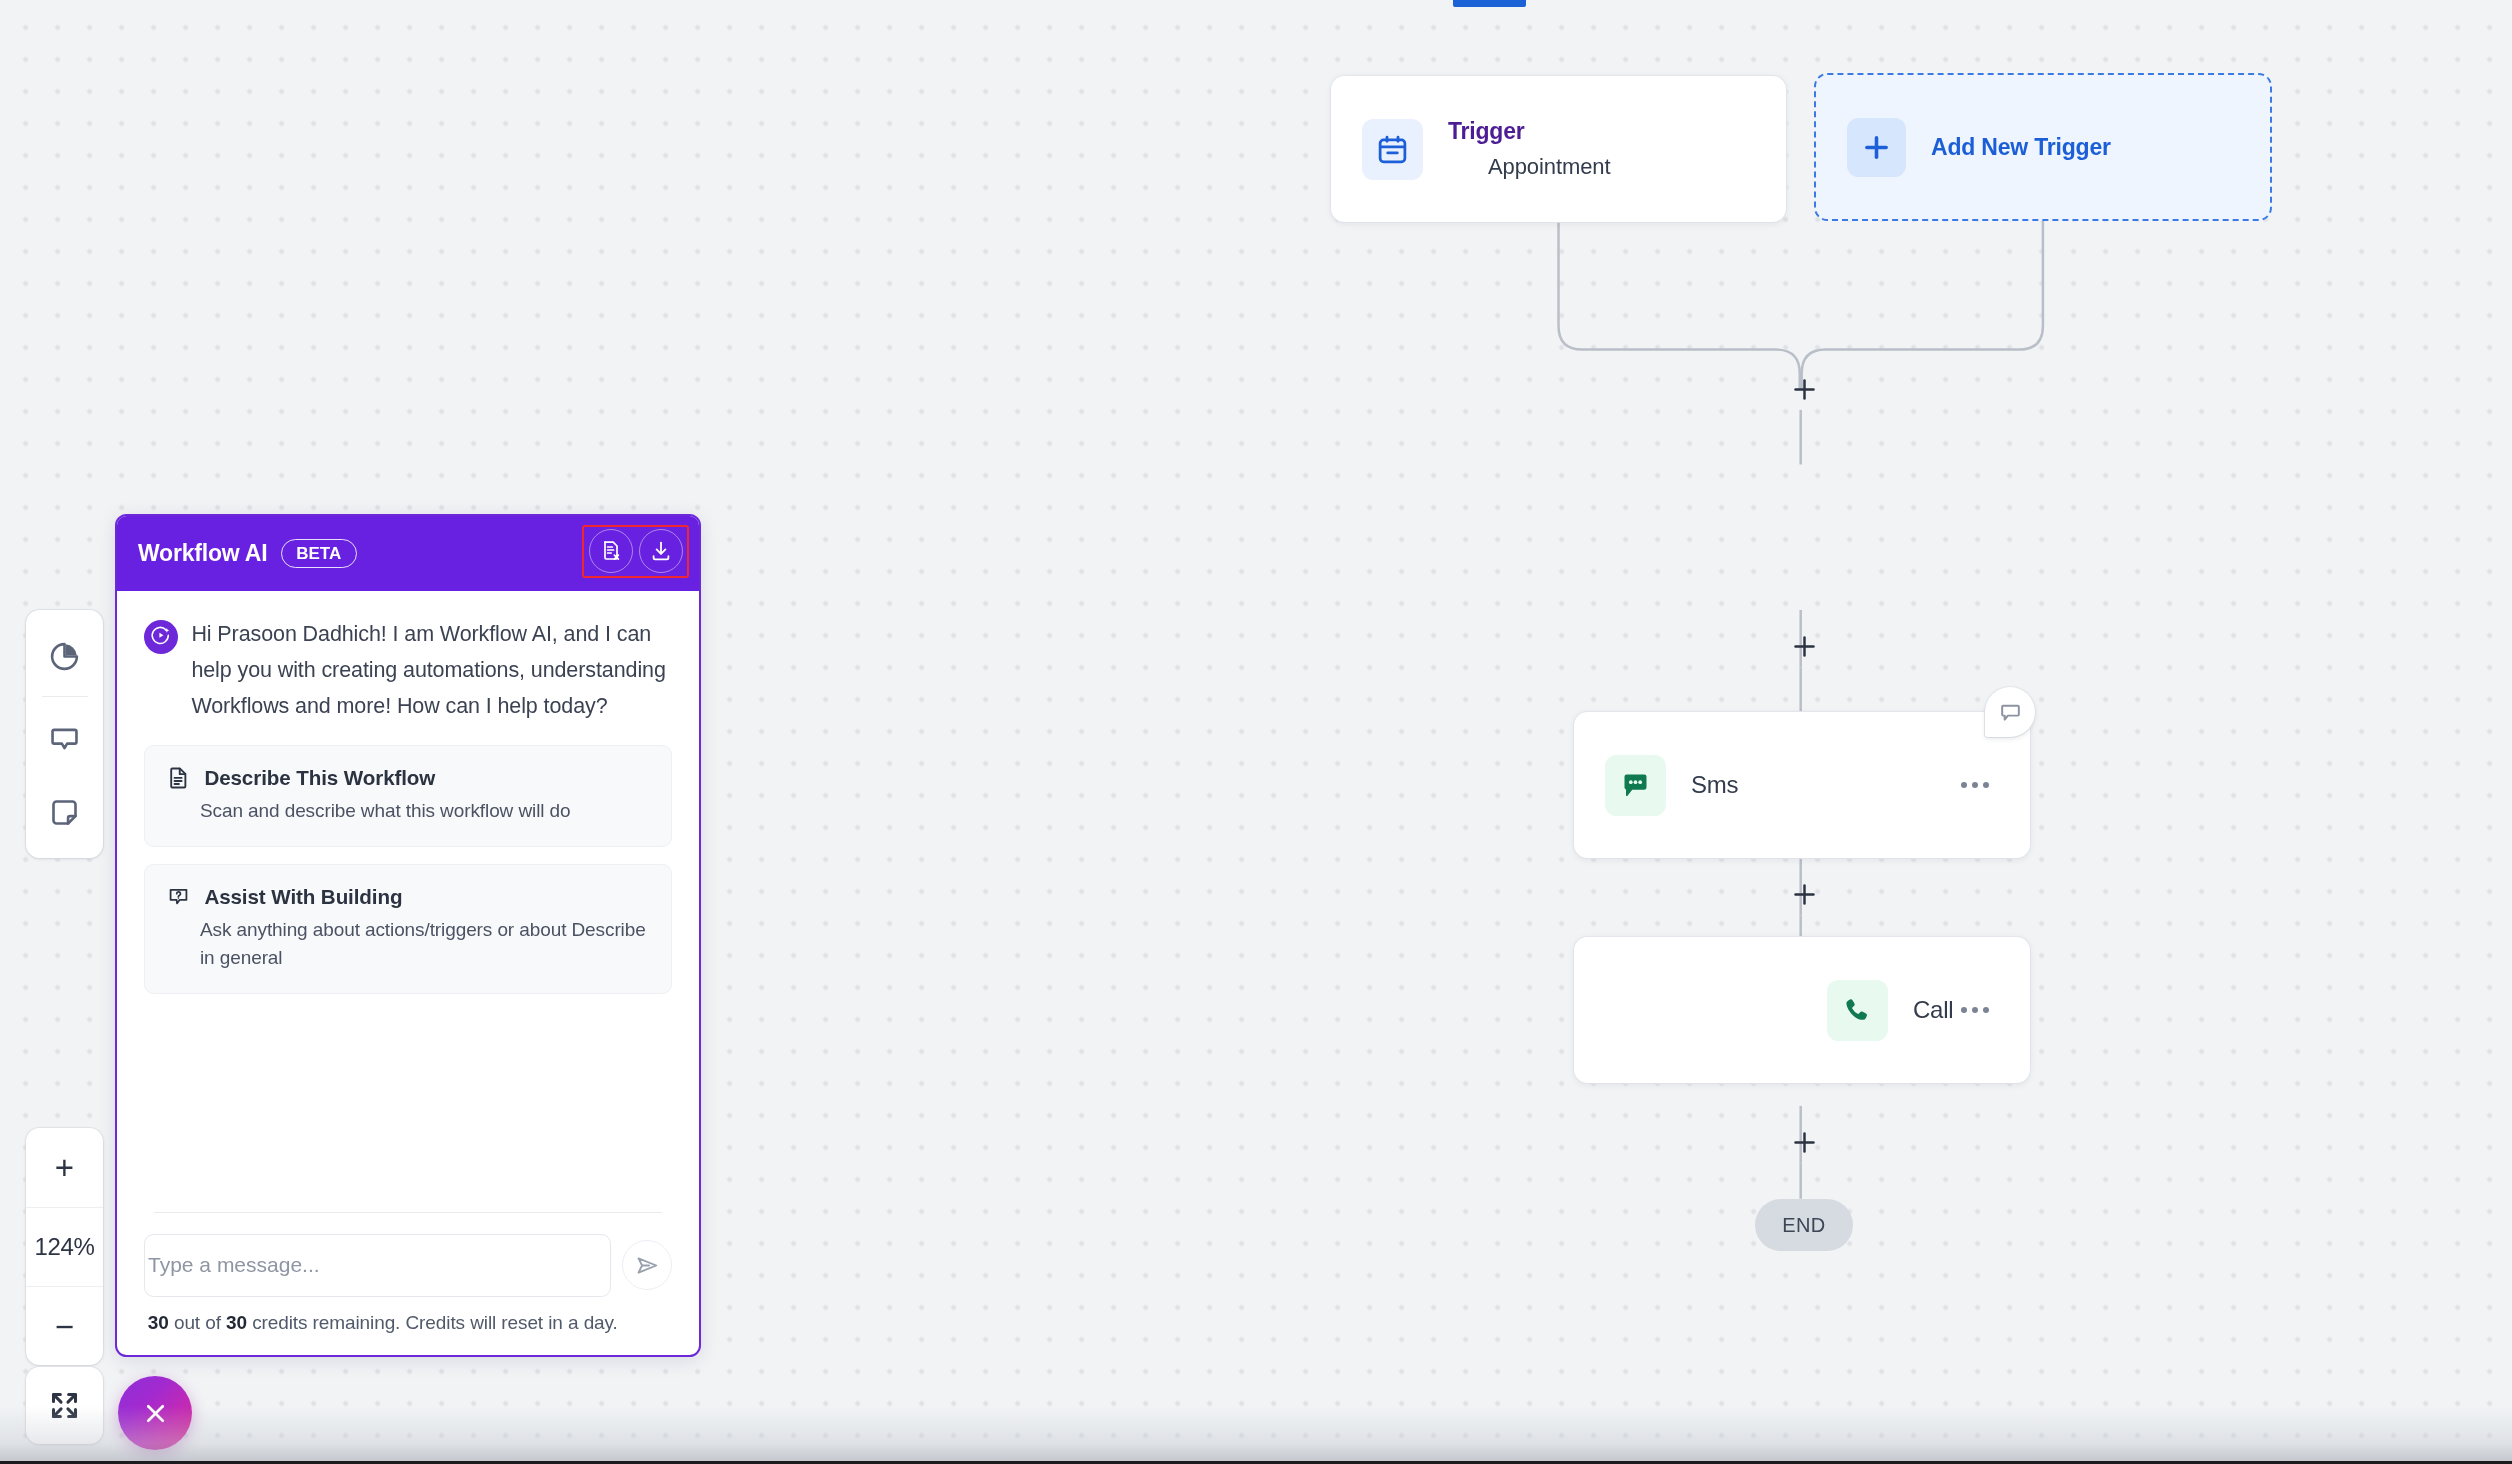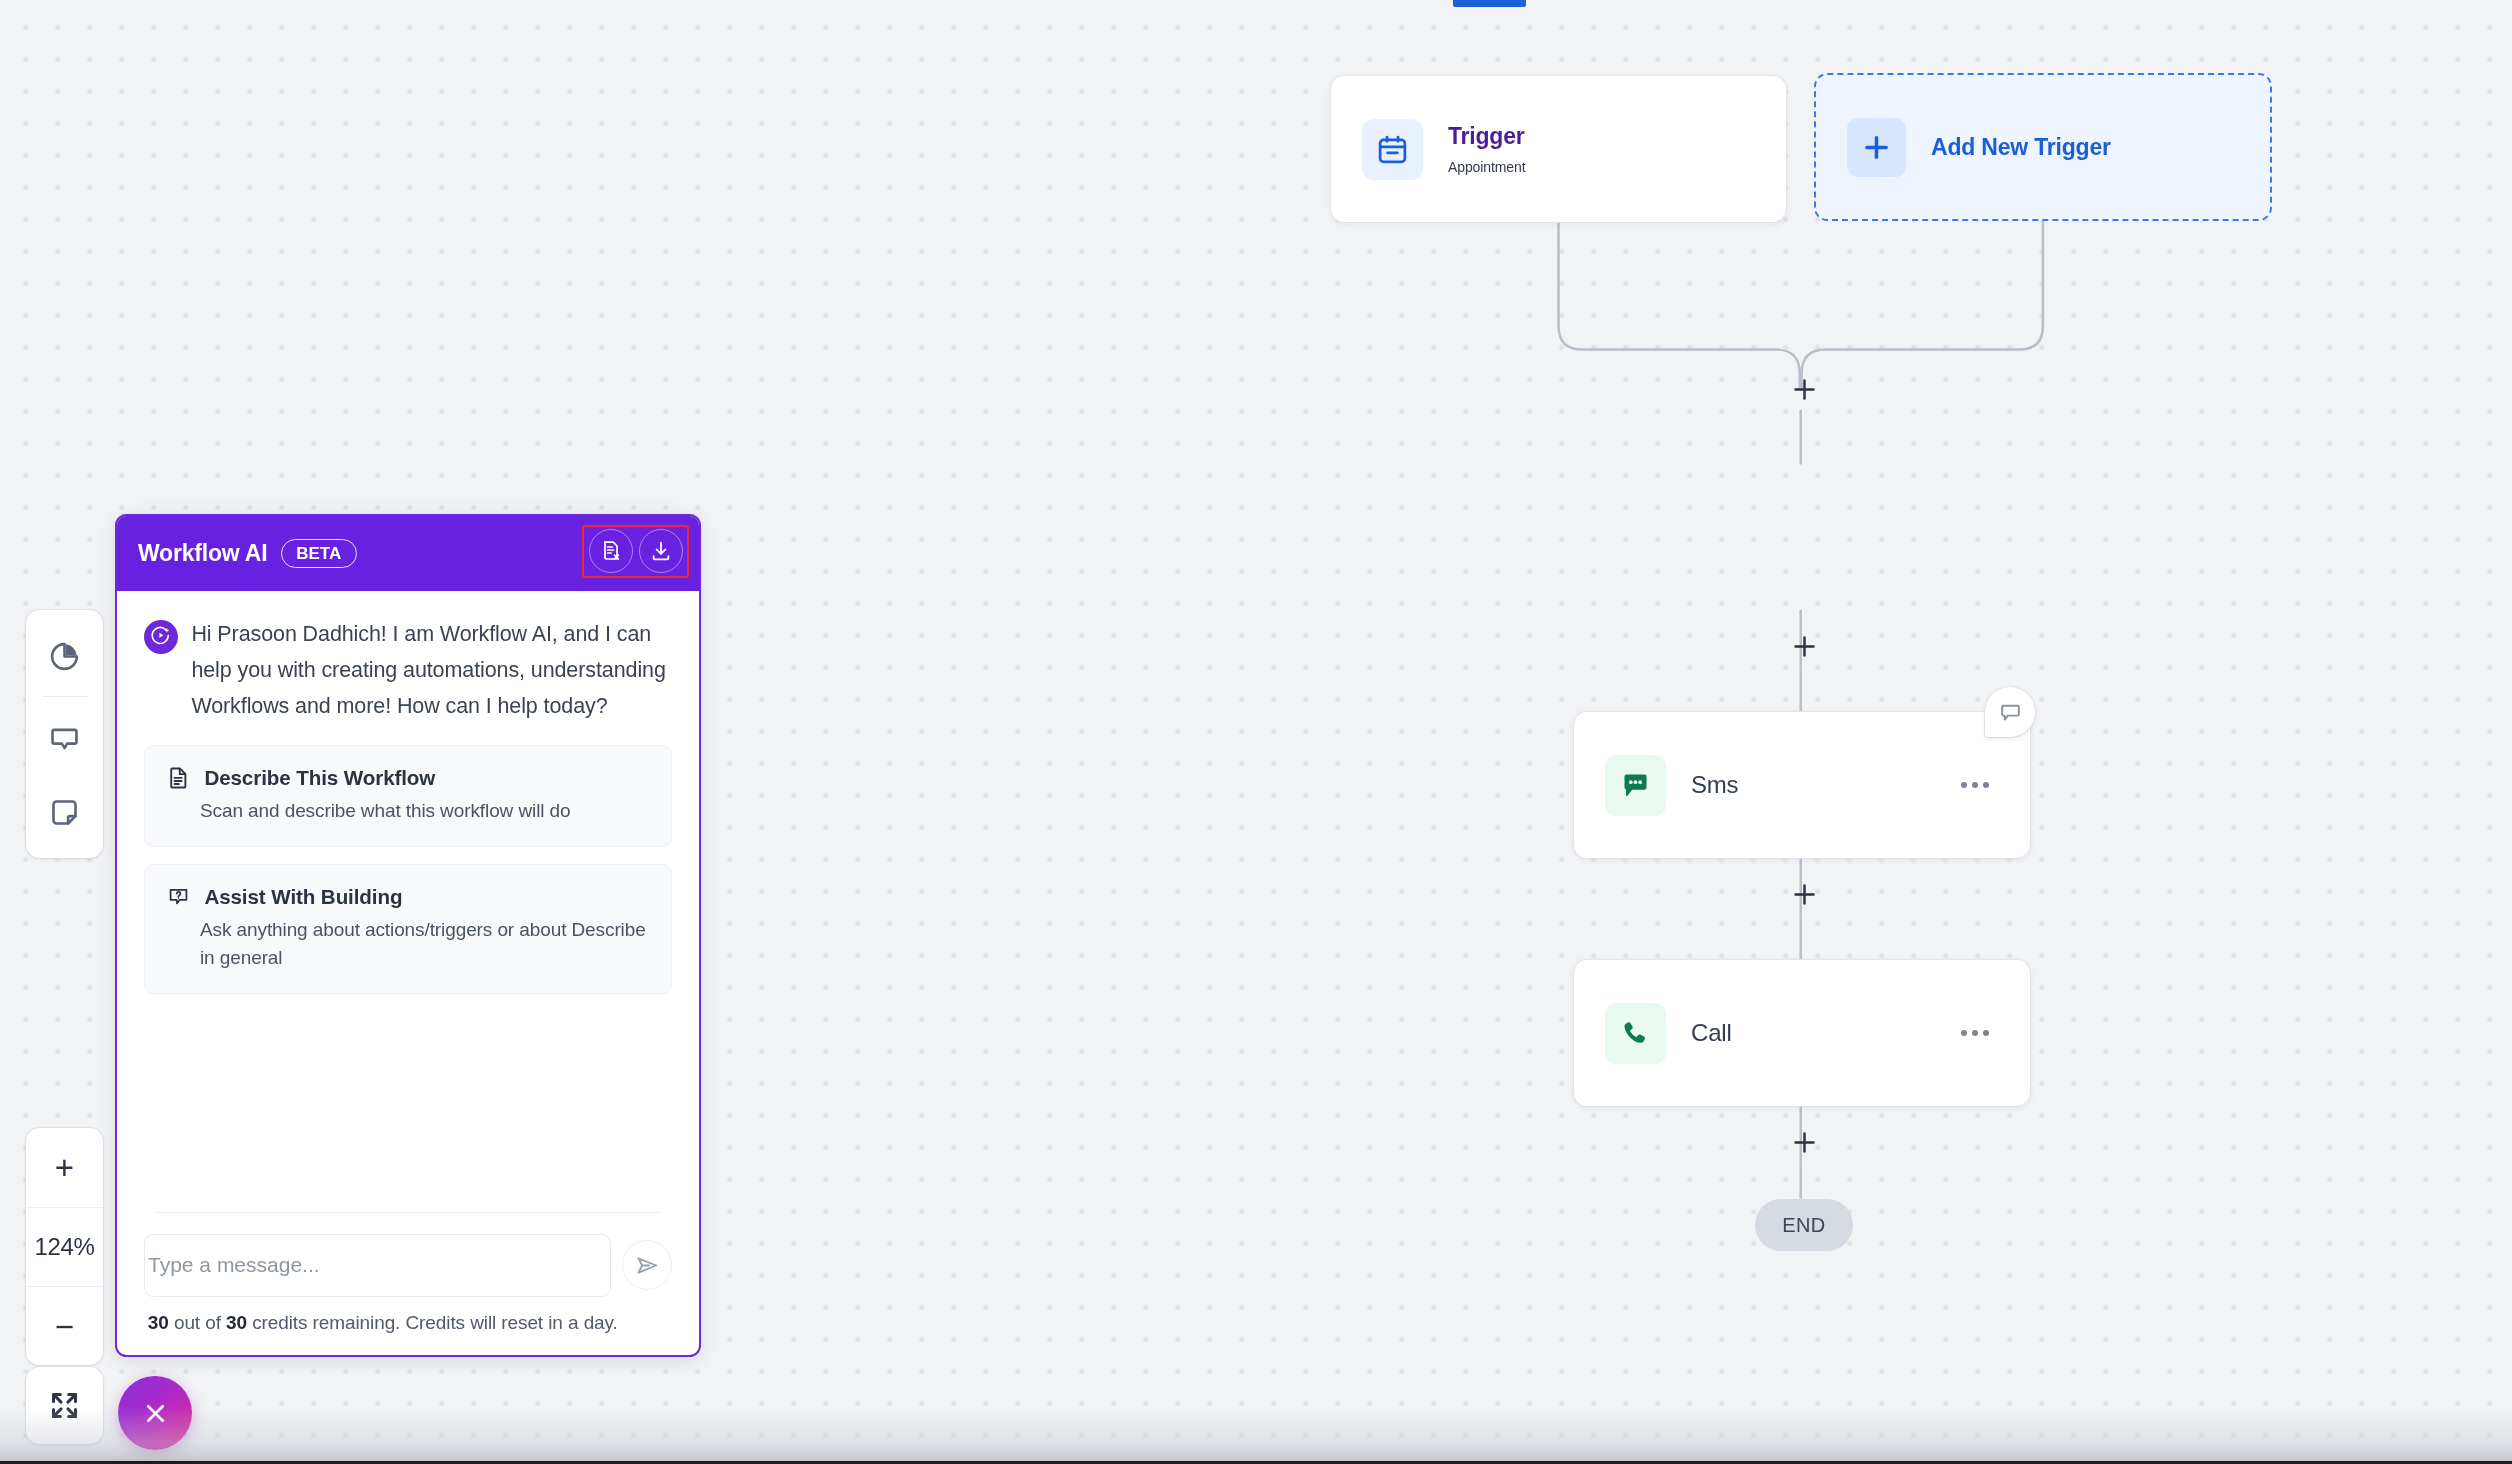--- a/index.html
+++ b/index.html
@@ -312,22 +312,23 @@
     flex: 0 0 auto;
     color: #1c5fd8;
   }
   .trigger-texts { margin-left: 25px; }
   .trigger-label {
     color: #4c1d95; font-size: 23px; font-weight: bold;
     letter-spacing: -0.2px;
   }
   .trigger-sub {
     margin-top: 8.6px;
-    color: #333c4c; font-size: 14px;
+    color: #333c4c; font-size: 22px;
     letter-spacing: -0.1px;
+    margin-left: 40px;
   }
 
   
   .add-trigger {
     position: absolute;
     left: 1814px; top: 73px;
     width: 458px; height: 148px;
     background: #eef5ff;
     border: 2.1px dashed #3b7ae4;
     border-radius: 13.4px;
@@ -382,21 +383,21 @@
     padding: 7.7px;
   }
   .dots-btn i {
     width: 6.2px; height: 6.2px; border-radius: 50%;
     background: #7b8494;
     display: block;
   }
 
   .node-email { top: 464px; }
   .node-sms   { top: 712px; }
-  .node-call  { top: 960px; }
+  .node-call  { top: 937px; justify-content: flex-end; }
 
   
   .comment-badge {
     position: absolute;
     left: 1985px; top: 687px;
     width: 50px; height: 50px;
     background: #ffffff;
     border-radius: 25px 25px 25px 2.9px;
     box-shadow: 0 1.9px 5.7px rgba(28,35,55,0.10), 0 0 0 1px rgba(230,233,239,0.95);
     display: flex; align-items: center; justify-content: center;

